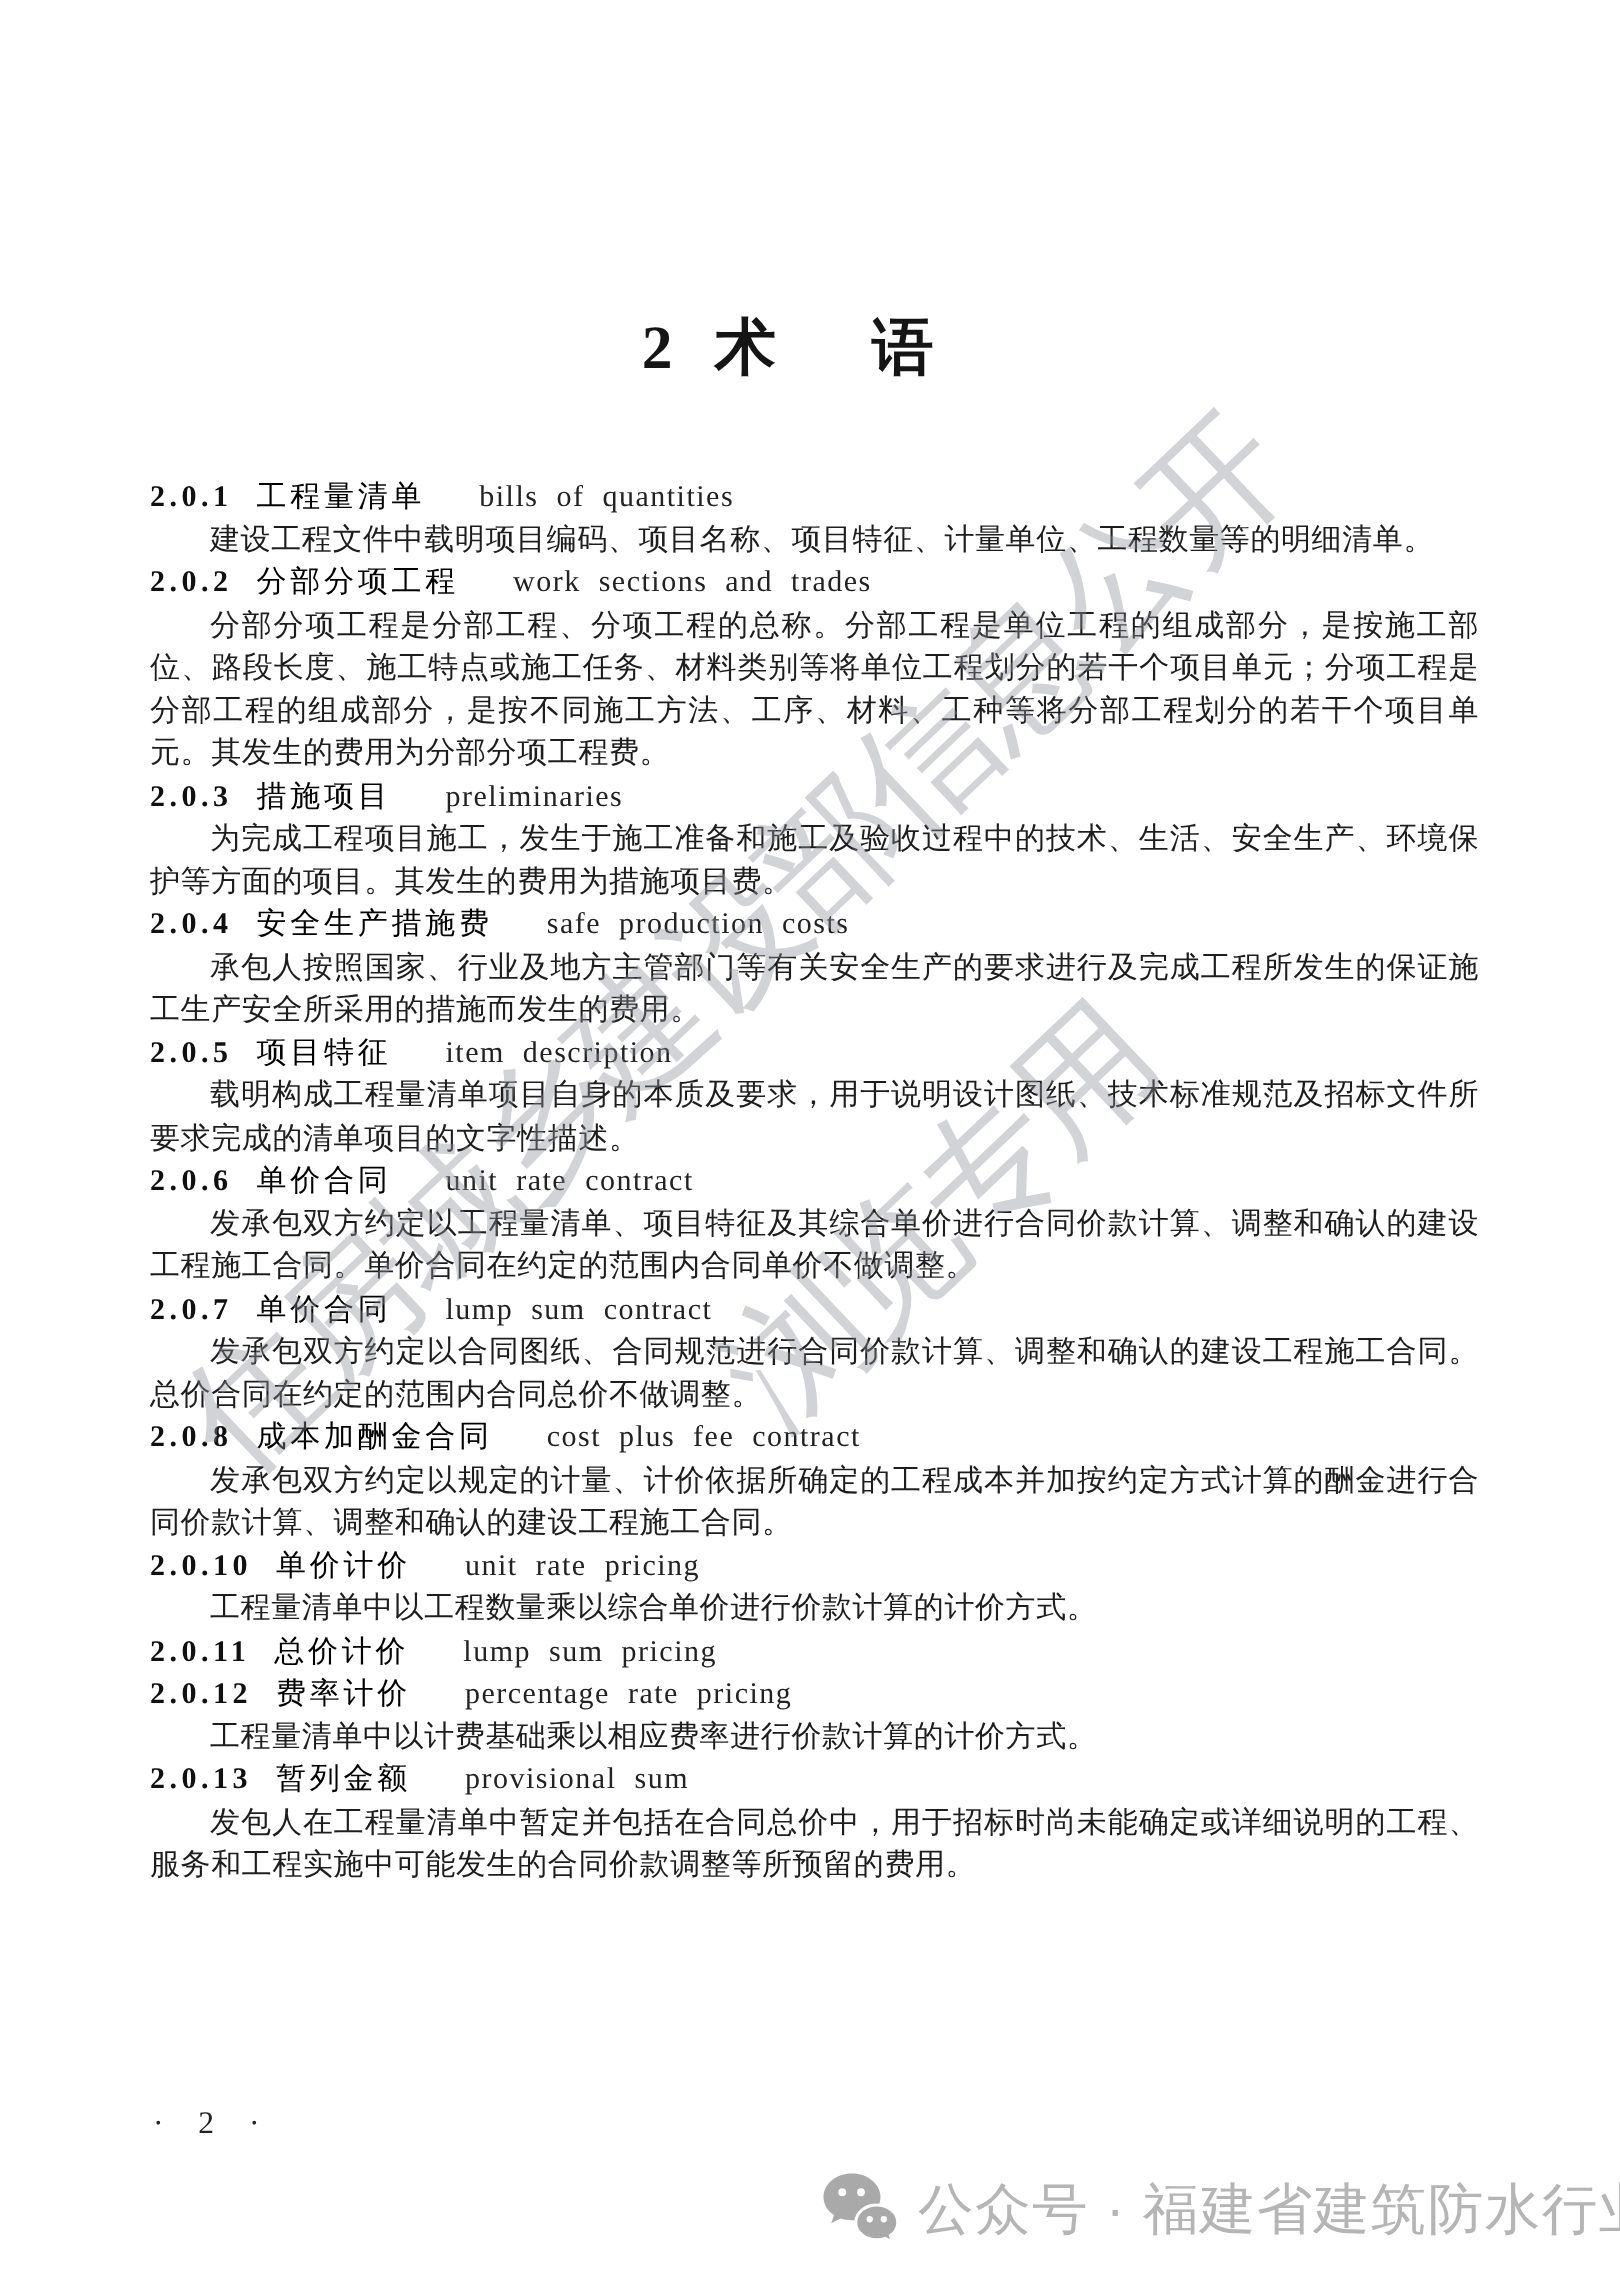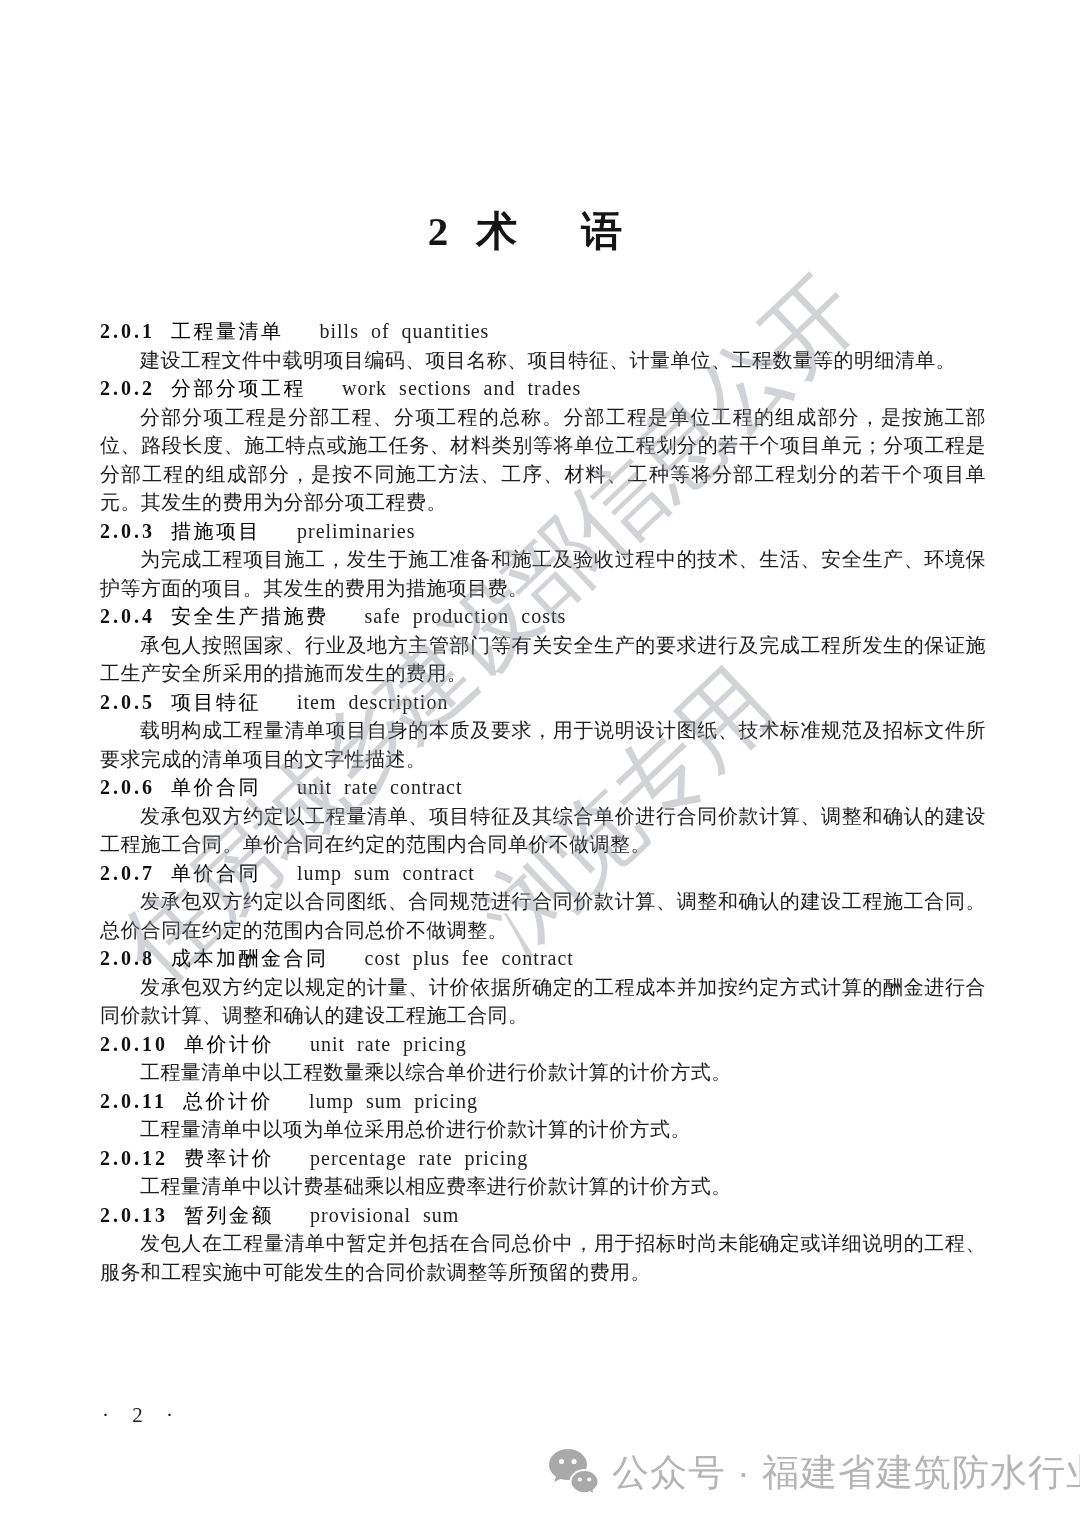--- a/index.html
+++ b/index.html
@@ -170,21 +170,20 @@
     </div>
 
 
     <div class="term">
       <div class="term-head"><span class="no">2.0.10</span><span class="zh">单价计价</span><span class="en">unit rate pricing</span></div>
       <p class="def">工程量清单中以工程数量乘以综合单价进行价款计算的计价方式。</p>
     </div>
 
     <div class="term">
       <div class="term-head"><span class="no">2.0.11</span><span class="zh">总价计价</span><span class="en">lump sum pricing</span></div>
-      <p class="def">工程量清单中以项为单位采用总价进行价款计算的计价方式。</p>
     </div>
 
     <div class="term">
       <div class="term-head"><span class="no">2.0.12</span><span class="zh">费率计价</span><span class="en">percentage rate pricing</span></div>
       <p class="def">工程量清单中以计费基础乘以相应费率进行价款计算的计价方式。</p>
     </div>
 
     <div class="term">
       <div class="term-head"><span class="no">2.0.13</span><span class="zh">暂列金额</span><span class="en">provisional sum</span></div>
       <p class="def">发包人在工程量清单中暂定并包括在合同总价中，用于招标时尚未能确定或详细说明的工程、服务和工程实施中可能发生的合同价款调整等所预留的费用。</p>

